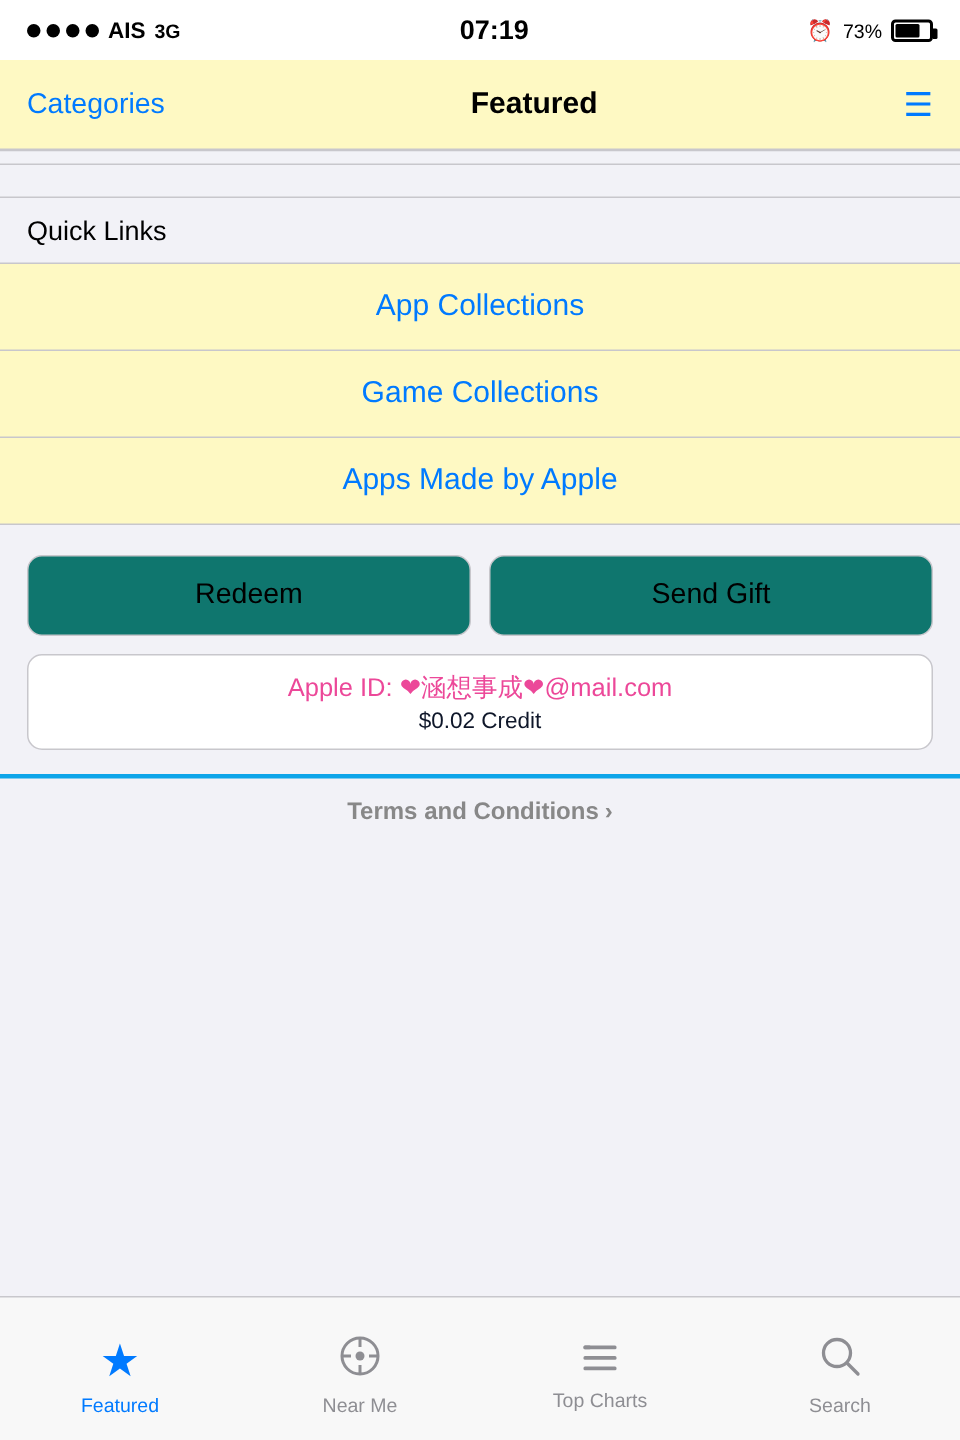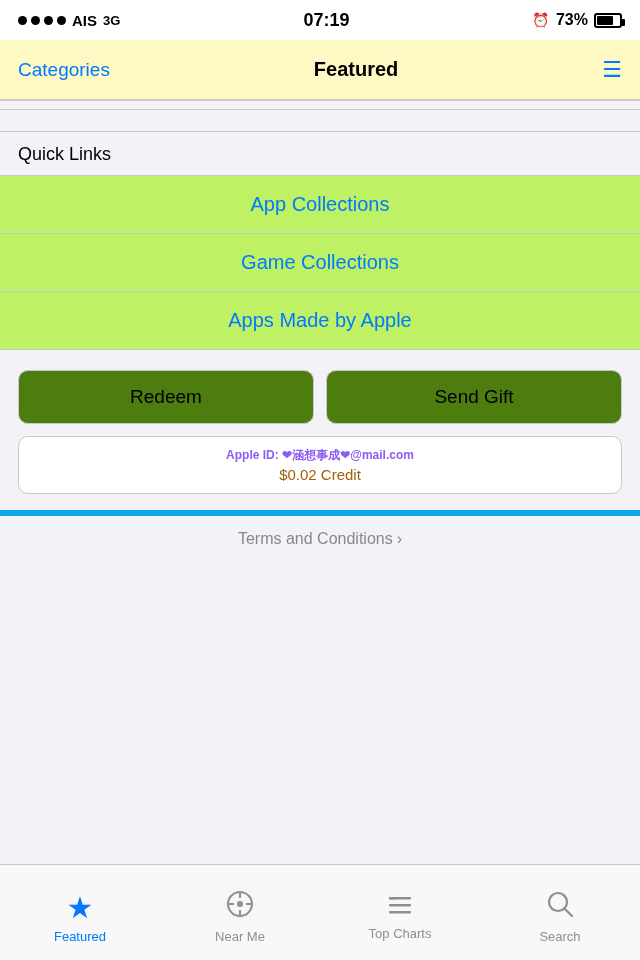--- a/index.html
+++ b/index.html
@@ -34,21 +34,21 @@
     .dot {
       width: 9px; height: 9px; border-radius: 50%; background: #000;
     }
     .status-carrier { font-size: 15px; font-weight: 600; }
     .status-network { font-size: 13px; font-weight: 600; }
     .status-center { font-size: 18px; font-weight: 600; }
     .status-right {
       display: flex; align-items: center; gap: 6px;
     }
     .status-alarm { font-size: 14px; }
-    .status-battery-text { font-size: 16px; font-weight: 700; }
+    .status-battery-text { font-size: 13px; font-weight: 400; }
     .battery-icon {
       width: 28px; height: 15px; border: 2px solid #000; border-radius: 3px;
       position: relative; display: flex; align-items: center; padding: 1px;
     }
     .battery-icon::after {
       content: '';
       position: absolute; right: -5px; top: 4px;
       width: 3px; height: 7px; background: #000; border-radius: 0 1px 1px 0;
     }
     .battery-fill {
@@ -96,21 +96,21 @@
       margin-top: 21px;
     }
     .quick-links-header span {
       font-size: 18px;
       font-weight: 400;
       color: #000;
     }
 
     
     .link-row {
-      background: #bef264;
+      background: #fef9c3;
       border-bottom: 1px solid #c8c7cc;
       display: flex;
       align-items: center;
       justify-content: center;
       height: 58px;
       cursor: pointer;
     }
     .link-row span {
       color: #007aff;
       font-size: 20px;
@@ -124,56 +124,57 @@
       margin-top: 0;
     }
     .button-row {
       display: flex;
       gap: 12px;
       margin-bottom: 12px;
     }
     .btn-outline {
       flex: 1;
       height: 54px;
-      background: #4d7c0f;
+      background: #0f766e;
       border: 1px solid #c8c7cc;
       border-radius: 10px;
       font-size: 19px;
       font-weight: 500;
       color: #000;
       cursor: pointer;
     }
     .apple-id-btn {
       width: 100%;
       background: white;
       border: 1px solid #c8c7cc;
       border-radius: 10px;
       padding: 10px 14px;
       text-align: center;
       cursor: pointer;
     }
     .apple-id-label {
-      font-size: 12px;
-      font-weight: 700;
-      color: #8b5cf6;
+      font-size: 17px;
+      font-weight: 400;
+      color: #ec4899;
     }
     .apple-id-credit {
       font-size: 15px;
-      color: #a16207;
+      color: #0f172a;
       margin-top: 2px;
     }
 
     
     .terms-row {
       background: #f2f2f7;
       display: flex;
       justify-content: center;
       align-items: center;
       padding: 14px 0 16px;
-      border-top: 6px solid #0ea5e9;
+      border-top: 3px solid #0ea5e9;
+      font-weight: bold;
     }
     .terms-text {
       font-size: 16px;
       color: #888;
     }
     .terms-chevron {
       font-size: 16px;
       color: #888;
       margin-left: 4px;
     }

